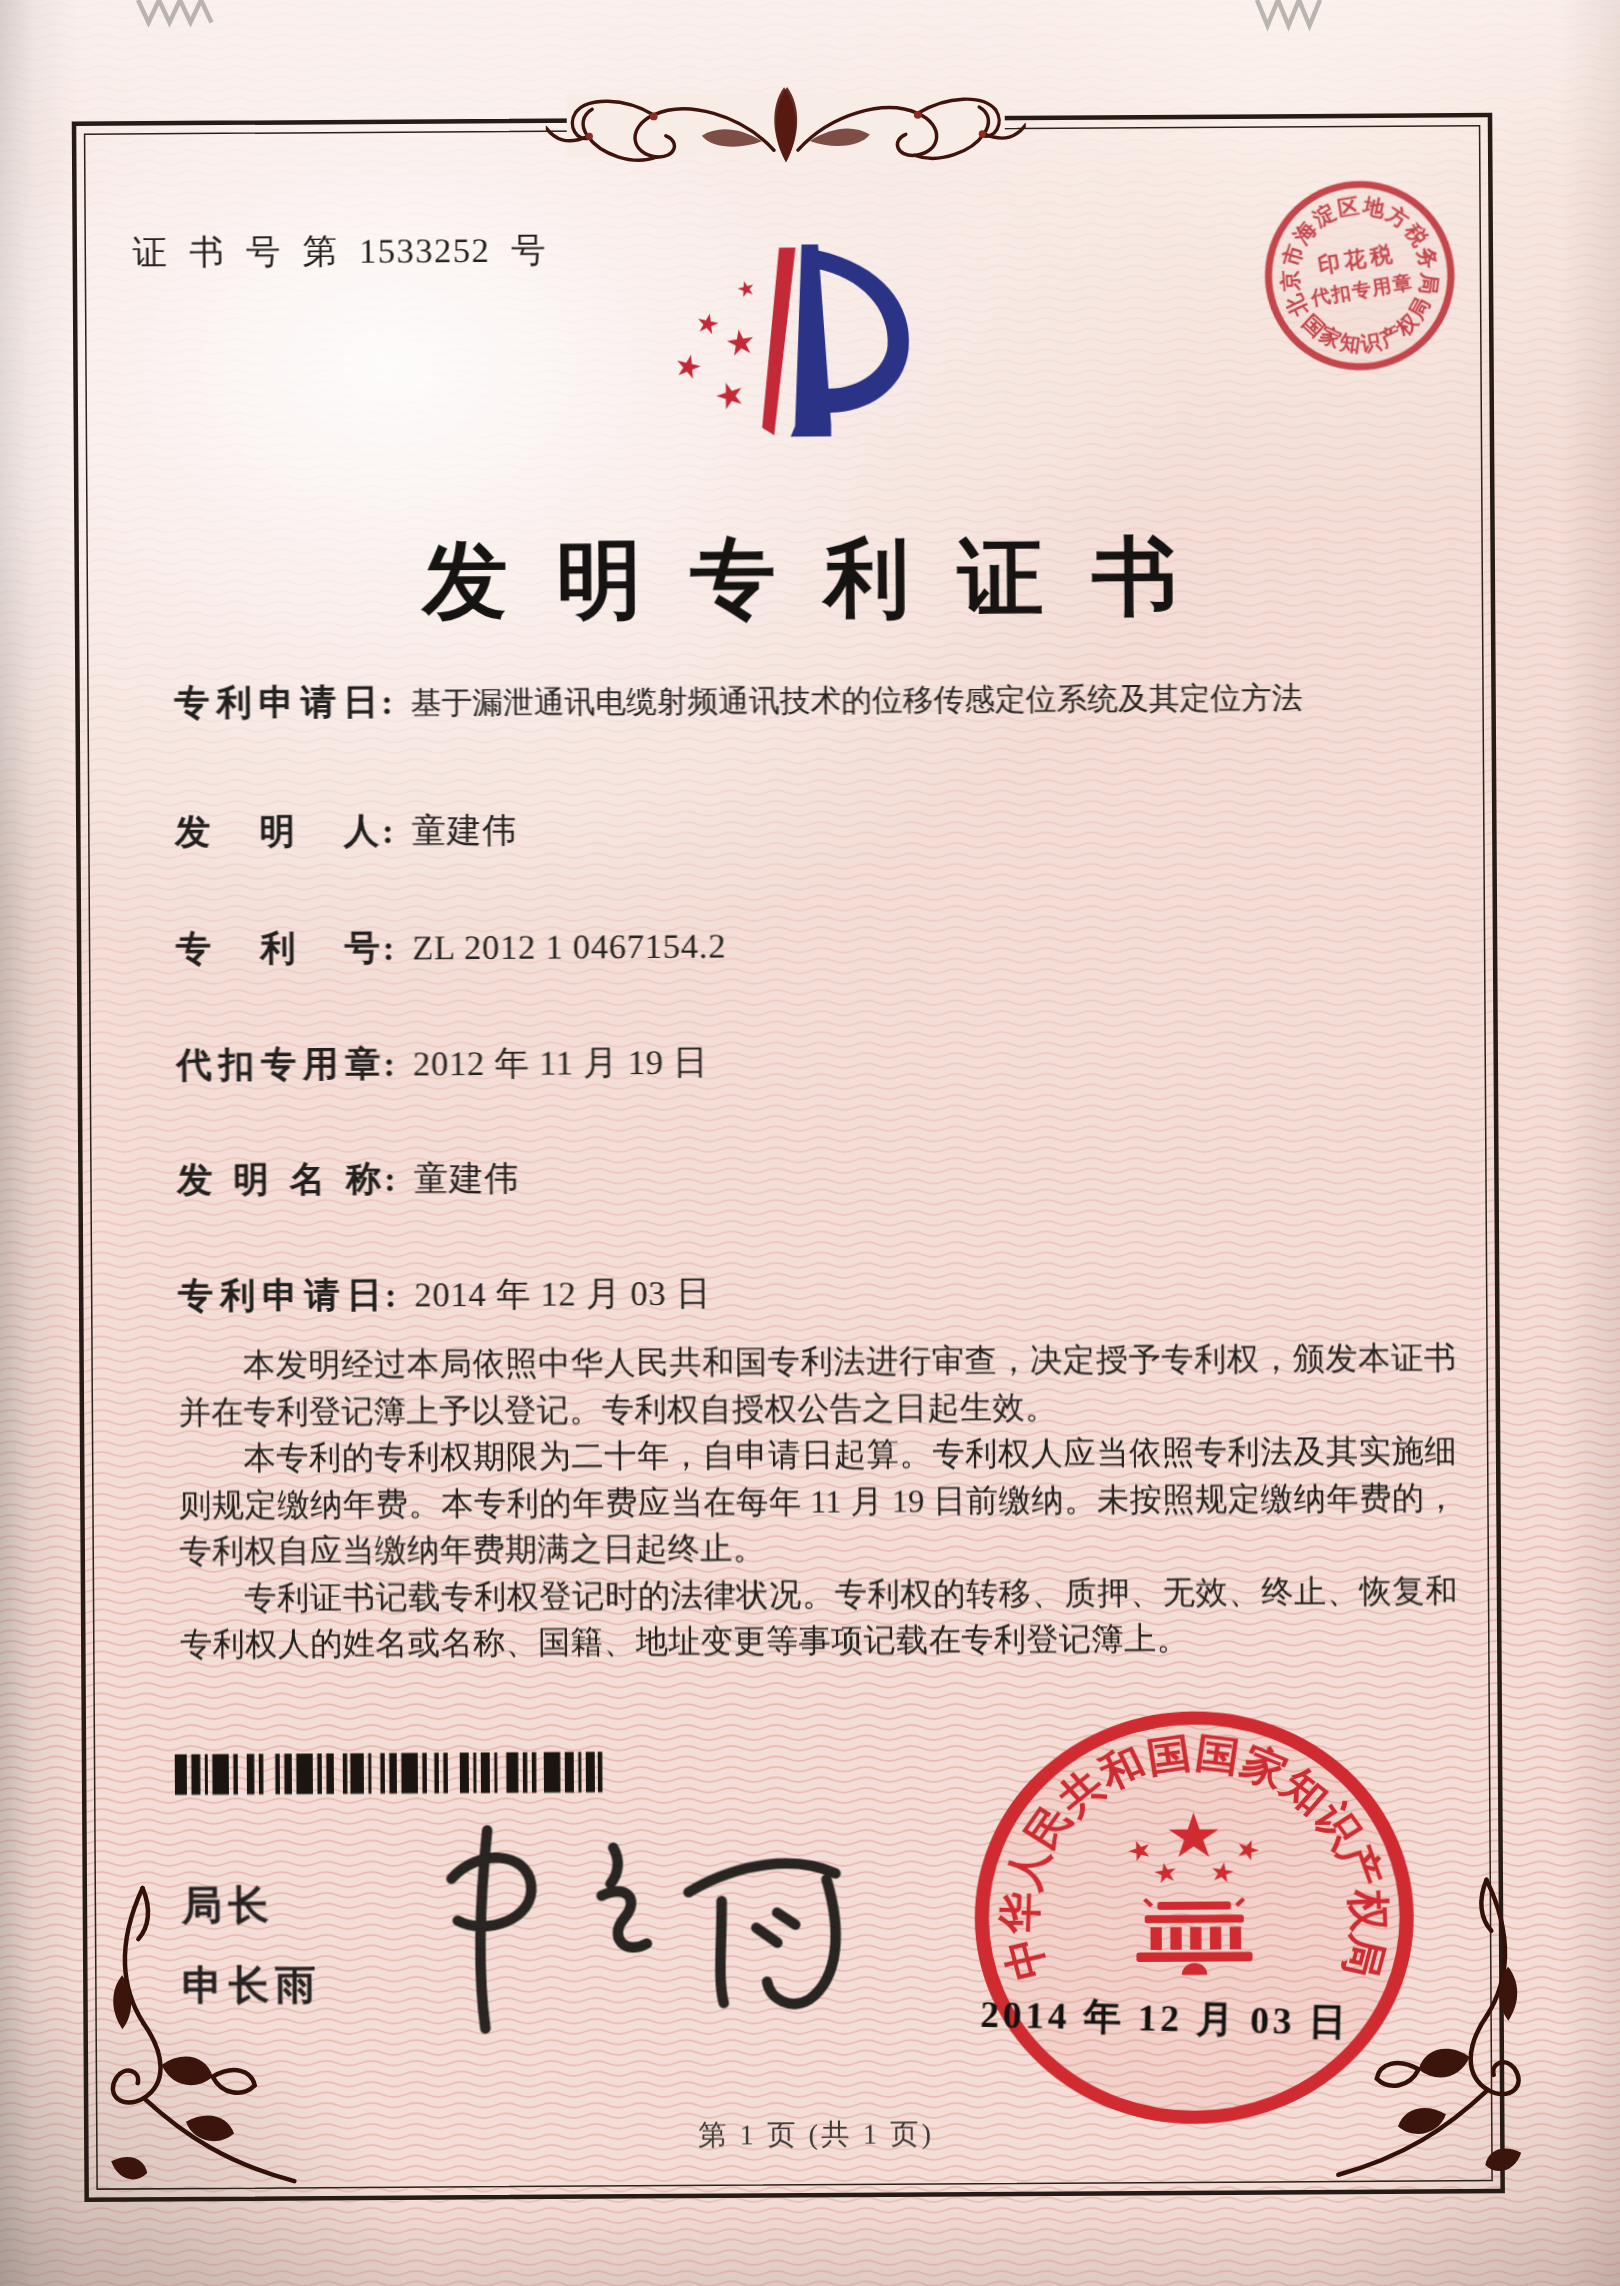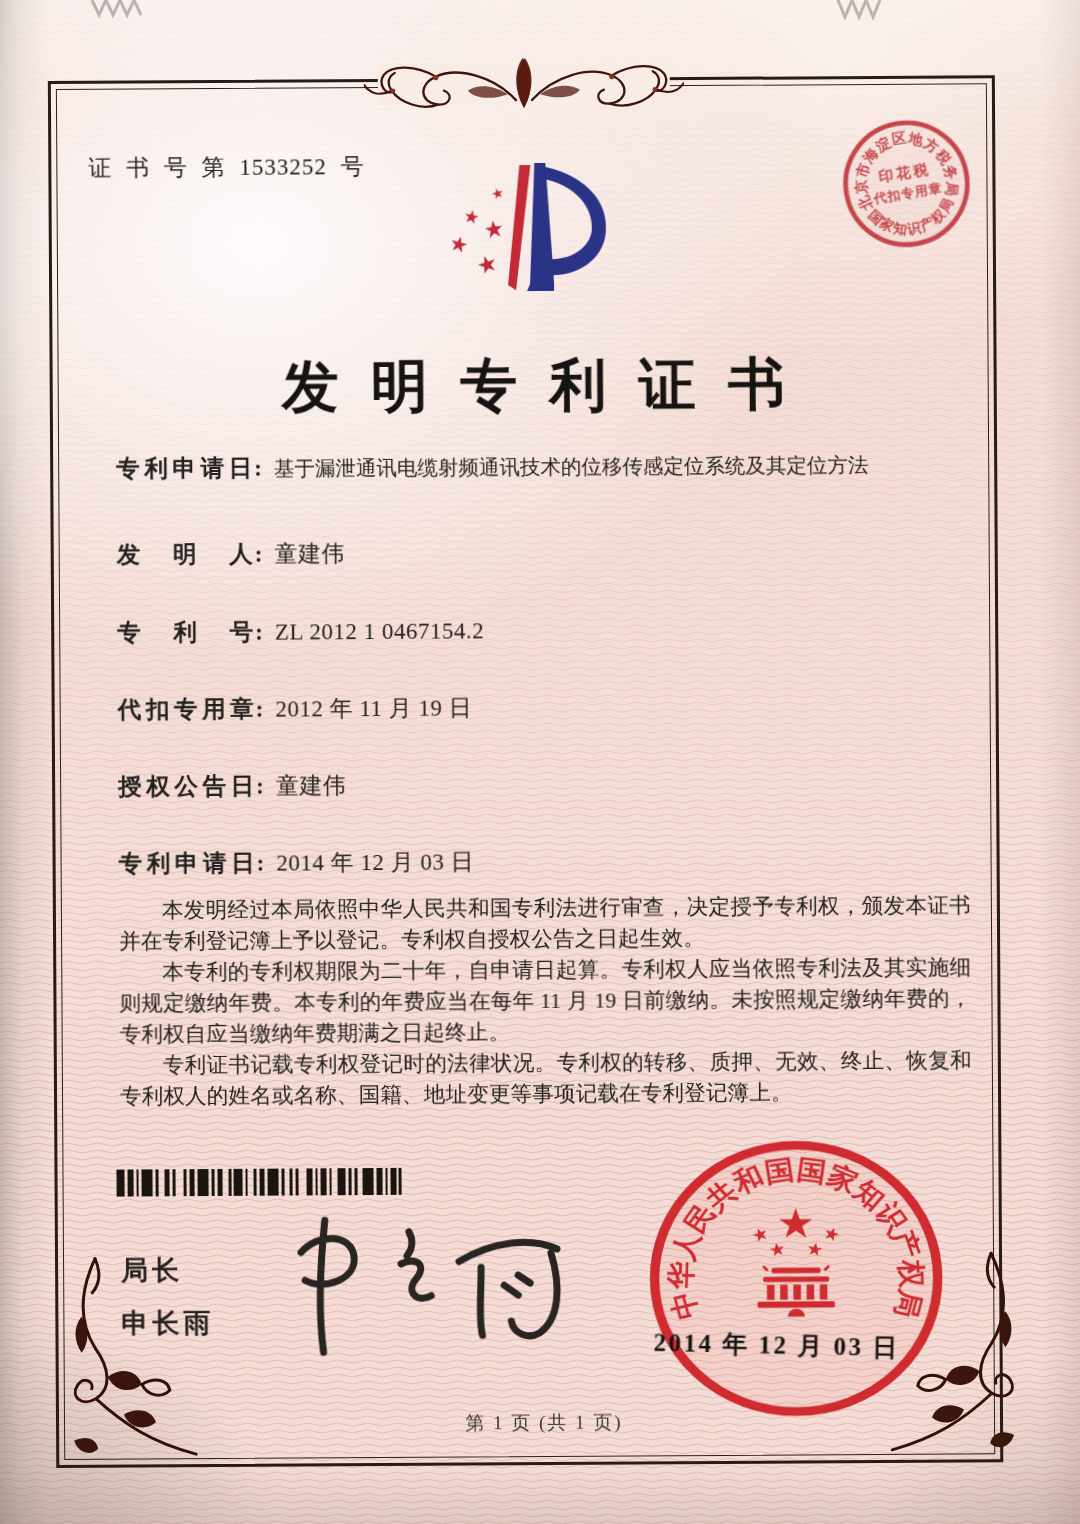--- a/index.html
+++ b/index.html
@@ -242,21 +242,21 @@
         <span class="field-label">专利号</span>
           <span class="field-colon">:</span>
         <span class="field-value">ZL 2012 1 0467154.2</span>
       </div>
       <div class="field f3">
         <span class="field-label">代扣专用章</span>
           <span class="field-colon">:</span>
         <span class="field-value">2012 年 11 月 19 日</span>
       </div>
       <div class="field f4">
-        <span class="field-label">授权公告日</span>
+        <span class="field-label">发明名称</span>
           <span class="field-colon">:</span>
         <span class="field-value">童建伟</span>
       </div>
       <div class="field f5">
         <span class="field-label">专利申请日</span>
           <span class="field-colon">:</span>
         <span class="field-value">2014 年 12 月 03 日</span>
       </div>
 
       <div class="body-text">

